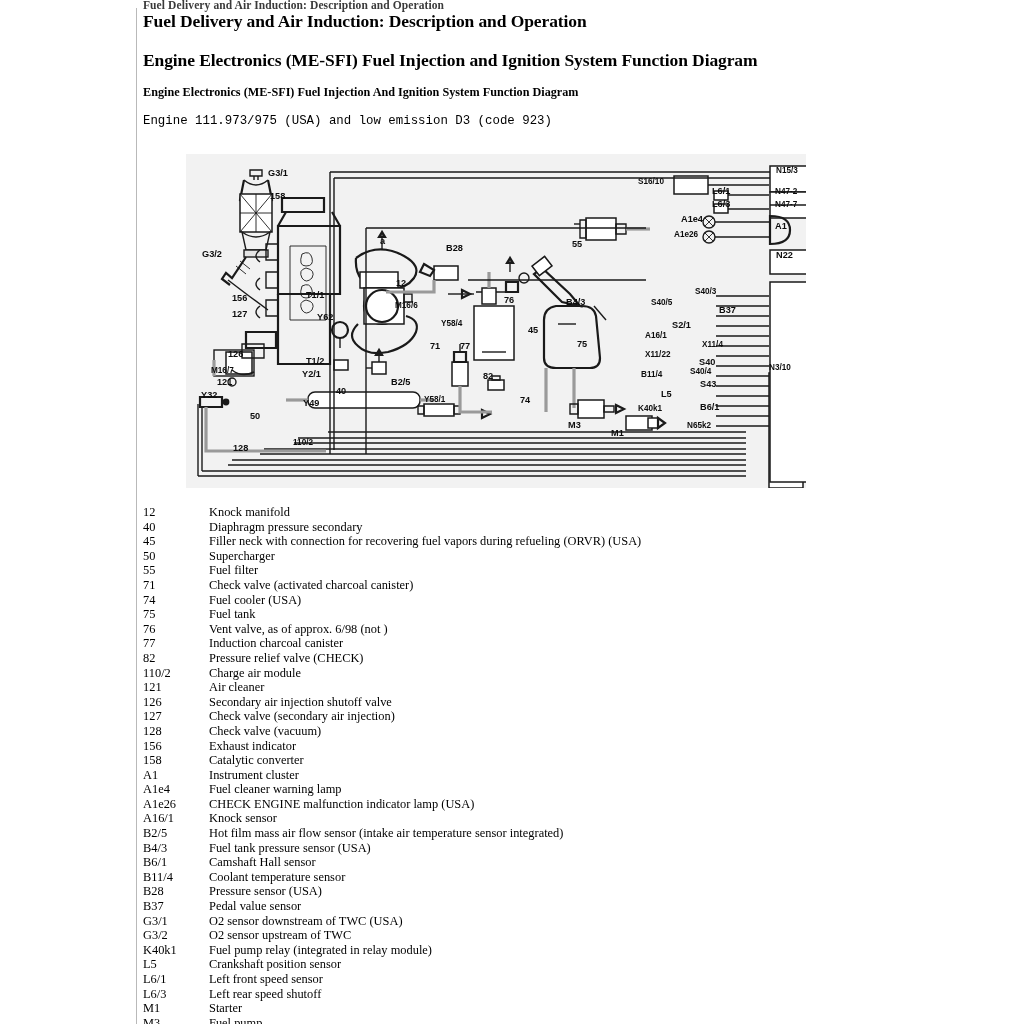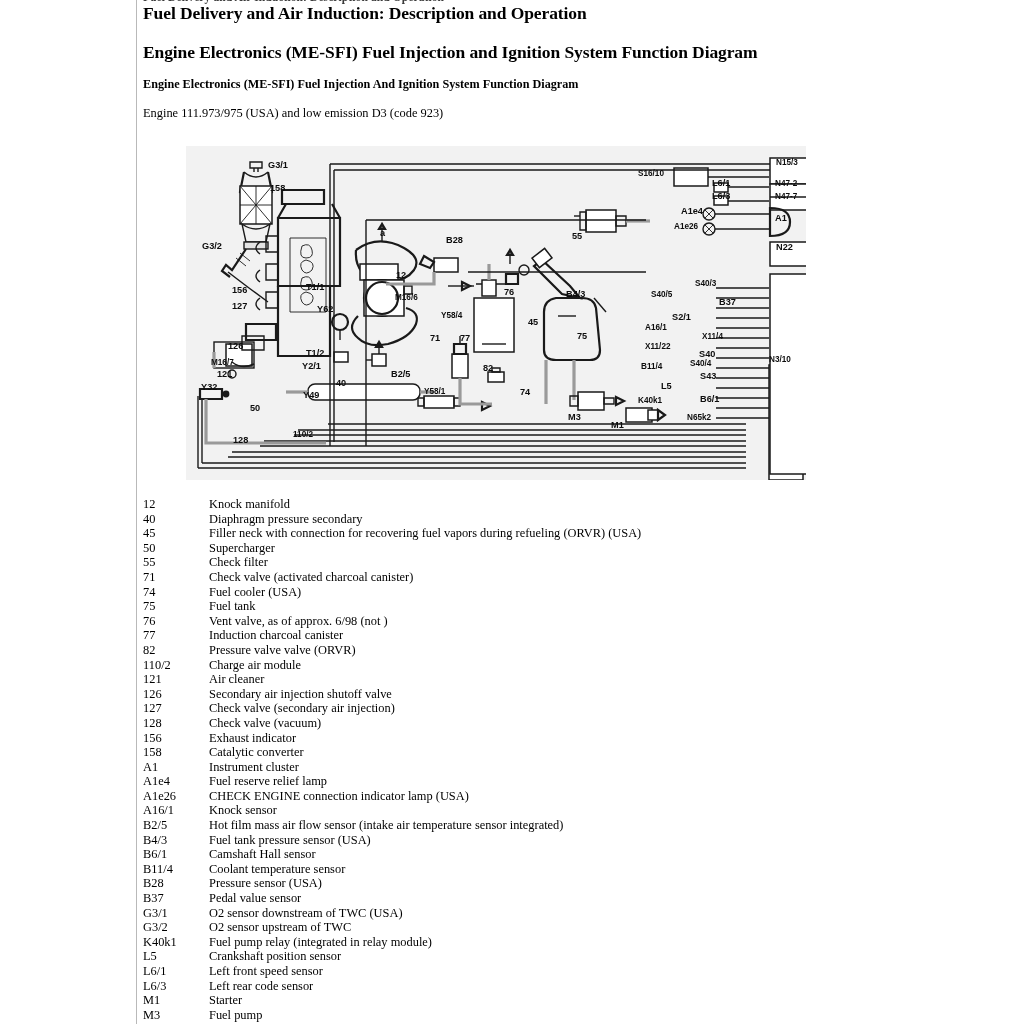--- a/index.html
+++ b/index.html
@@ -11,21 +11,21 @@
   body {
     width: 1024px;
     height: 1024px;
     overflow: hidden;
     font-family: "Liberation Serif", "DejaVu Serif", serif;
     color: #000000;
     position: relative;
   }
   .page {
     position: absolute;
-    left: 0; top: 0;
+    left: 0; top: 8px;
     width: 1024px;
     height: 816px;
   }
   
   .left-rule {
     position: absolute;
     left: 136px;
     top: 0;
     width: 1px;
     height: 1024px;
@@ -66,20 +66,21 @@
     font-size: 12.2px;
     font-weight: bold;
     white-space: nowrap;
   }
   .subtitle {
     position: absolute;
     left: 143px;
     top: 106px;
     font-size: 12.4px;
     white-space: nowrap;
+    font-family: Liberation Mono, monospace;
   }
 
   
   .figure {
     position: absolute;
     left: 186px;
     top: 146px;
     width: 620px;
     height: 334px;
     background: #f2f2f2;
@@ -429,21 +430,21 @@
       <div class="legend-row">
         <span class="legend-key">45</span>
         <span class="legend-desc">Filler neck with connection for recovering fuel vapors during refueling (ORVR) (USA)</span>
       </div>
       <div class="legend-row">
         <span class="legend-key">50</span>
         <span class="legend-desc">Supercharger</span>
       </div>
       <div class="legend-row">
         <span class="legend-key">55</span>
-        <span class="legend-desc">Check filter</span>
+        <span class="legend-desc">Fuel filter</span>
       </div>
       <div class="legend-row">
         <span class="legend-key">71</span>
         <span class="legend-desc">Check valve (activated charcoal canister)</span>
       </div>
       <div class="legend-row">
         <span class="legend-key">74</span>
         <span class="legend-desc">Fuel cooler (USA)</span>
       </div>
       <div class="legend-row">
@@ -453,21 +454,21 @@
       <div class="legend-row">
         <span class="legend-key">76</span>
         <span class="legend-desc">Vent valve, as of approx. 6/98 (not )</span>
       </div>
       <div class="legend-row">
         <span class="legend-key">77</span>
         <span class="legend-desc">Induction charcoal canister</span>
       </div>
       <div class="legend-row">
         <span class="legend-key">82</span>
-        <span class="legend-desc">Pressure valve valve (ORVR)</span>
+        <span class="legend-desc">Pressure relief valve (CHECK)</span>
       </div>
       <div class="legend-row">
         <span class="legend-key">110/2</span>
         <span class="legend-desc">Charge air module</span>
       </div>
       <div class="legend-row">
         <span class="legend-key">121</span>
         <span class="legend-desc">Air cleaner</span>
       </div>
       <div class="legend-row">
@@ -489,25 +490,25 @@
       <div class="legend-row">
         <span class="legend-key">158</span>
         <span class="legend-desc">Catalytic converter</span>
       </div>
       <div class="legend-row">
         <span class="legend-key">A1</span>
         <span class="legend-desc">Instrument cluster</span>
       </div>
       <div class="legend-row">
         <span class="legend-key">A1e4</span>
-        <span class="legend-desc">Fuel reserve relief lamp</span>
+        <span class="legend-desc">Fuel cleaner warning lamp</span>
       </div>
       <div class="legend-row">
         <span class="legend-key">A1e26</span>
-        <span class="legend-desc">CHECK ENGINE connection indicator lamp (USA)</span>
+        <span class="legend-desc">CHECK ENGINE malfunction indicator lamp (USA)</span>
       </div>
       <div class="legend-row">
         <span class="legend-key">A16/1</span>
         <span class="legend-desc">Knock sensor</span>
       </div>
       <div class="legend-row">
         <span class="legend-key">B2/5</span>
         <span class="legend-desc">Hot film mass air flow sensor (intake air temperature sensor integrated)</span>
       </div>
       <div class="legend-row">
@@ -545,21 +546,21 @@
       <div class="legend-row">
         <span class="legend-key">L5</span>
         <span class="legend-desc">Crankshaft position sensor</span>
       </div>
       <div class="legend-row">
         <span class="legend-key">L6/1</span>
         <span class="legend-desc">Left front speed sensor</span>
       </div>
       <div class="legend-row">
         <span class="legend-key">L6/3</span>
-        <span class="legend-desc">Left rear code sensor</span>
+        <span class="legend-desc">Left rear speed shutoff</span>
       </div>
       <div class="legend-row">
         <span class="legend-key">M1</span>
         <span class="legend-desc">Starter</span>
       </div>
       <div class="legend-row">
         <span class="legend-key">M3</span>
         <span class="legend-desc">Fuel pump</span>
       </div>
     </div>

